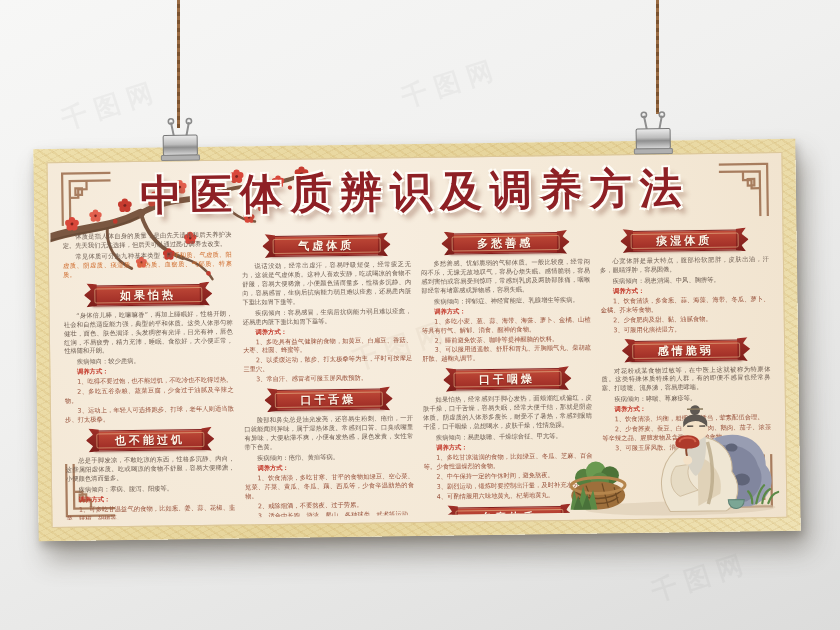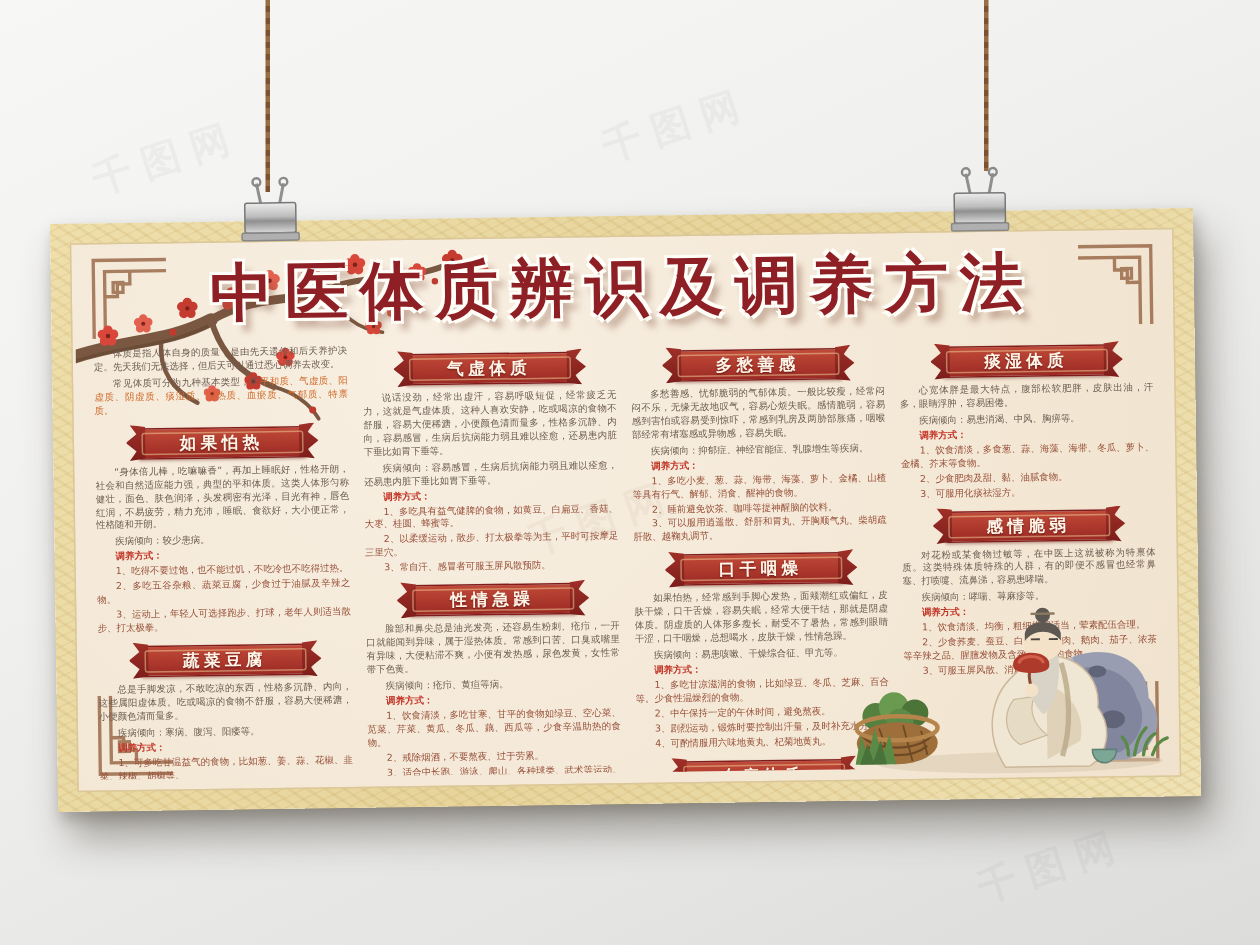--- a/index.html
+++ b/index.html
@@ -243,21 +243,21 @@
     <p class="tendency">疾病倾向：较少患病。</p>
     <p class="care">调养方式：</p>
   <p class="step">1、吃得不要过饱，也不能过饥，不吃冷也不吃得过热。</p>
             <p class="step">2、多吃五谷杂粮、蔬菜豆腐，少食过于油腻及辛辣之物。</p>
             <p class="step">3、运动上，年轻人可选择跑步、打球，老年人则适当散步、打太极拳。</p>
           </section>
 
   <section class="sect">
     <div class="badge">
       <span class="wing left"></span>
-      <span class="badge-text">蔬菜豆腐</span>
+      <span class="badge-text">也不能过饥</span>
       <span class="wing right"></span>
     </div>
     <p class="p body">总是手脚发凉，不敢吃凉的东西，性格多沉静、内向，这些属阳虚体质。吃或喝凉的食物不舒服，容易大便稀溏，小便颜色清而量多。</p>
     <p class="tendency">疾病倾向：寒病、腹泻、阳痿等。</p>
     <p class="care">调养方式：</p>
   <p class="step">1、可多吃甘温益气的食物，比如葱、姜、蒜、花椒、韭菜、辣椒、胡椒等。</p>
           </section>
 </div>
       <div class="col">
   <section class="sect">
@@ -270,21 +270,21 @@
     <p class="tendency">疾病倾向：容易感冒，生病后抗病能力弱且难以痊愈，还易患内脏下垂比如胃下垂等。</p>
     <p class="care">调养方式：</p>
   <p class="step">1、多吃具有益气健脾的食物，如黄豆、白扁豆、香菇、大枣、桂圆、蜂蜜等。</p>
             <p class="step">2、以柔缓运动，散步、打太极拳等为主，平时可按摩足三里穴。</p>
             <p class="step">3、常自汗、感冒者可服玉屏风散预防。</p>
           </section>
 
   <section class="sect">
     <div class="badge">
       <span class="wing left"></span>
-      <span class="badge-text">性情急躁</span>
+      <span class="badge-text">口干舌燥</span>
       <span class="wing right"></span>
     </div>
     <p class="p body">脸部和鼻尖总是油光发亮，还容易生粉刺、疮疖，一开口就能闻到异味，属于湿热体质。常感到口苦、口臭或嘴里有异味，大便粘滞不爽，小便有发热感，尿色发黄，女性常带下色黄。</p>
     <p class="tendency">疾病倾向：疮疖、黄疸等病。</p>
     <p class="care">调养方式：</p>
   <p class="step">1、饮食清淡，多吃甘寒、甘平的食物如绿豆、空心菜、苋菜、芹菜、黄瓜、冬瓜、藕、西瓜等，少食辛温助热的食物。</p>
             <p class="step">2、戒除烟酒，不要熬夜、过于劳累。</p>
             <p class="step">3、适合中长跑、游泳、爬山、各种球类、武术等运动。日常可服六一散、清胃散、甘露消毒丹。</p>
           </section>
 </div>

